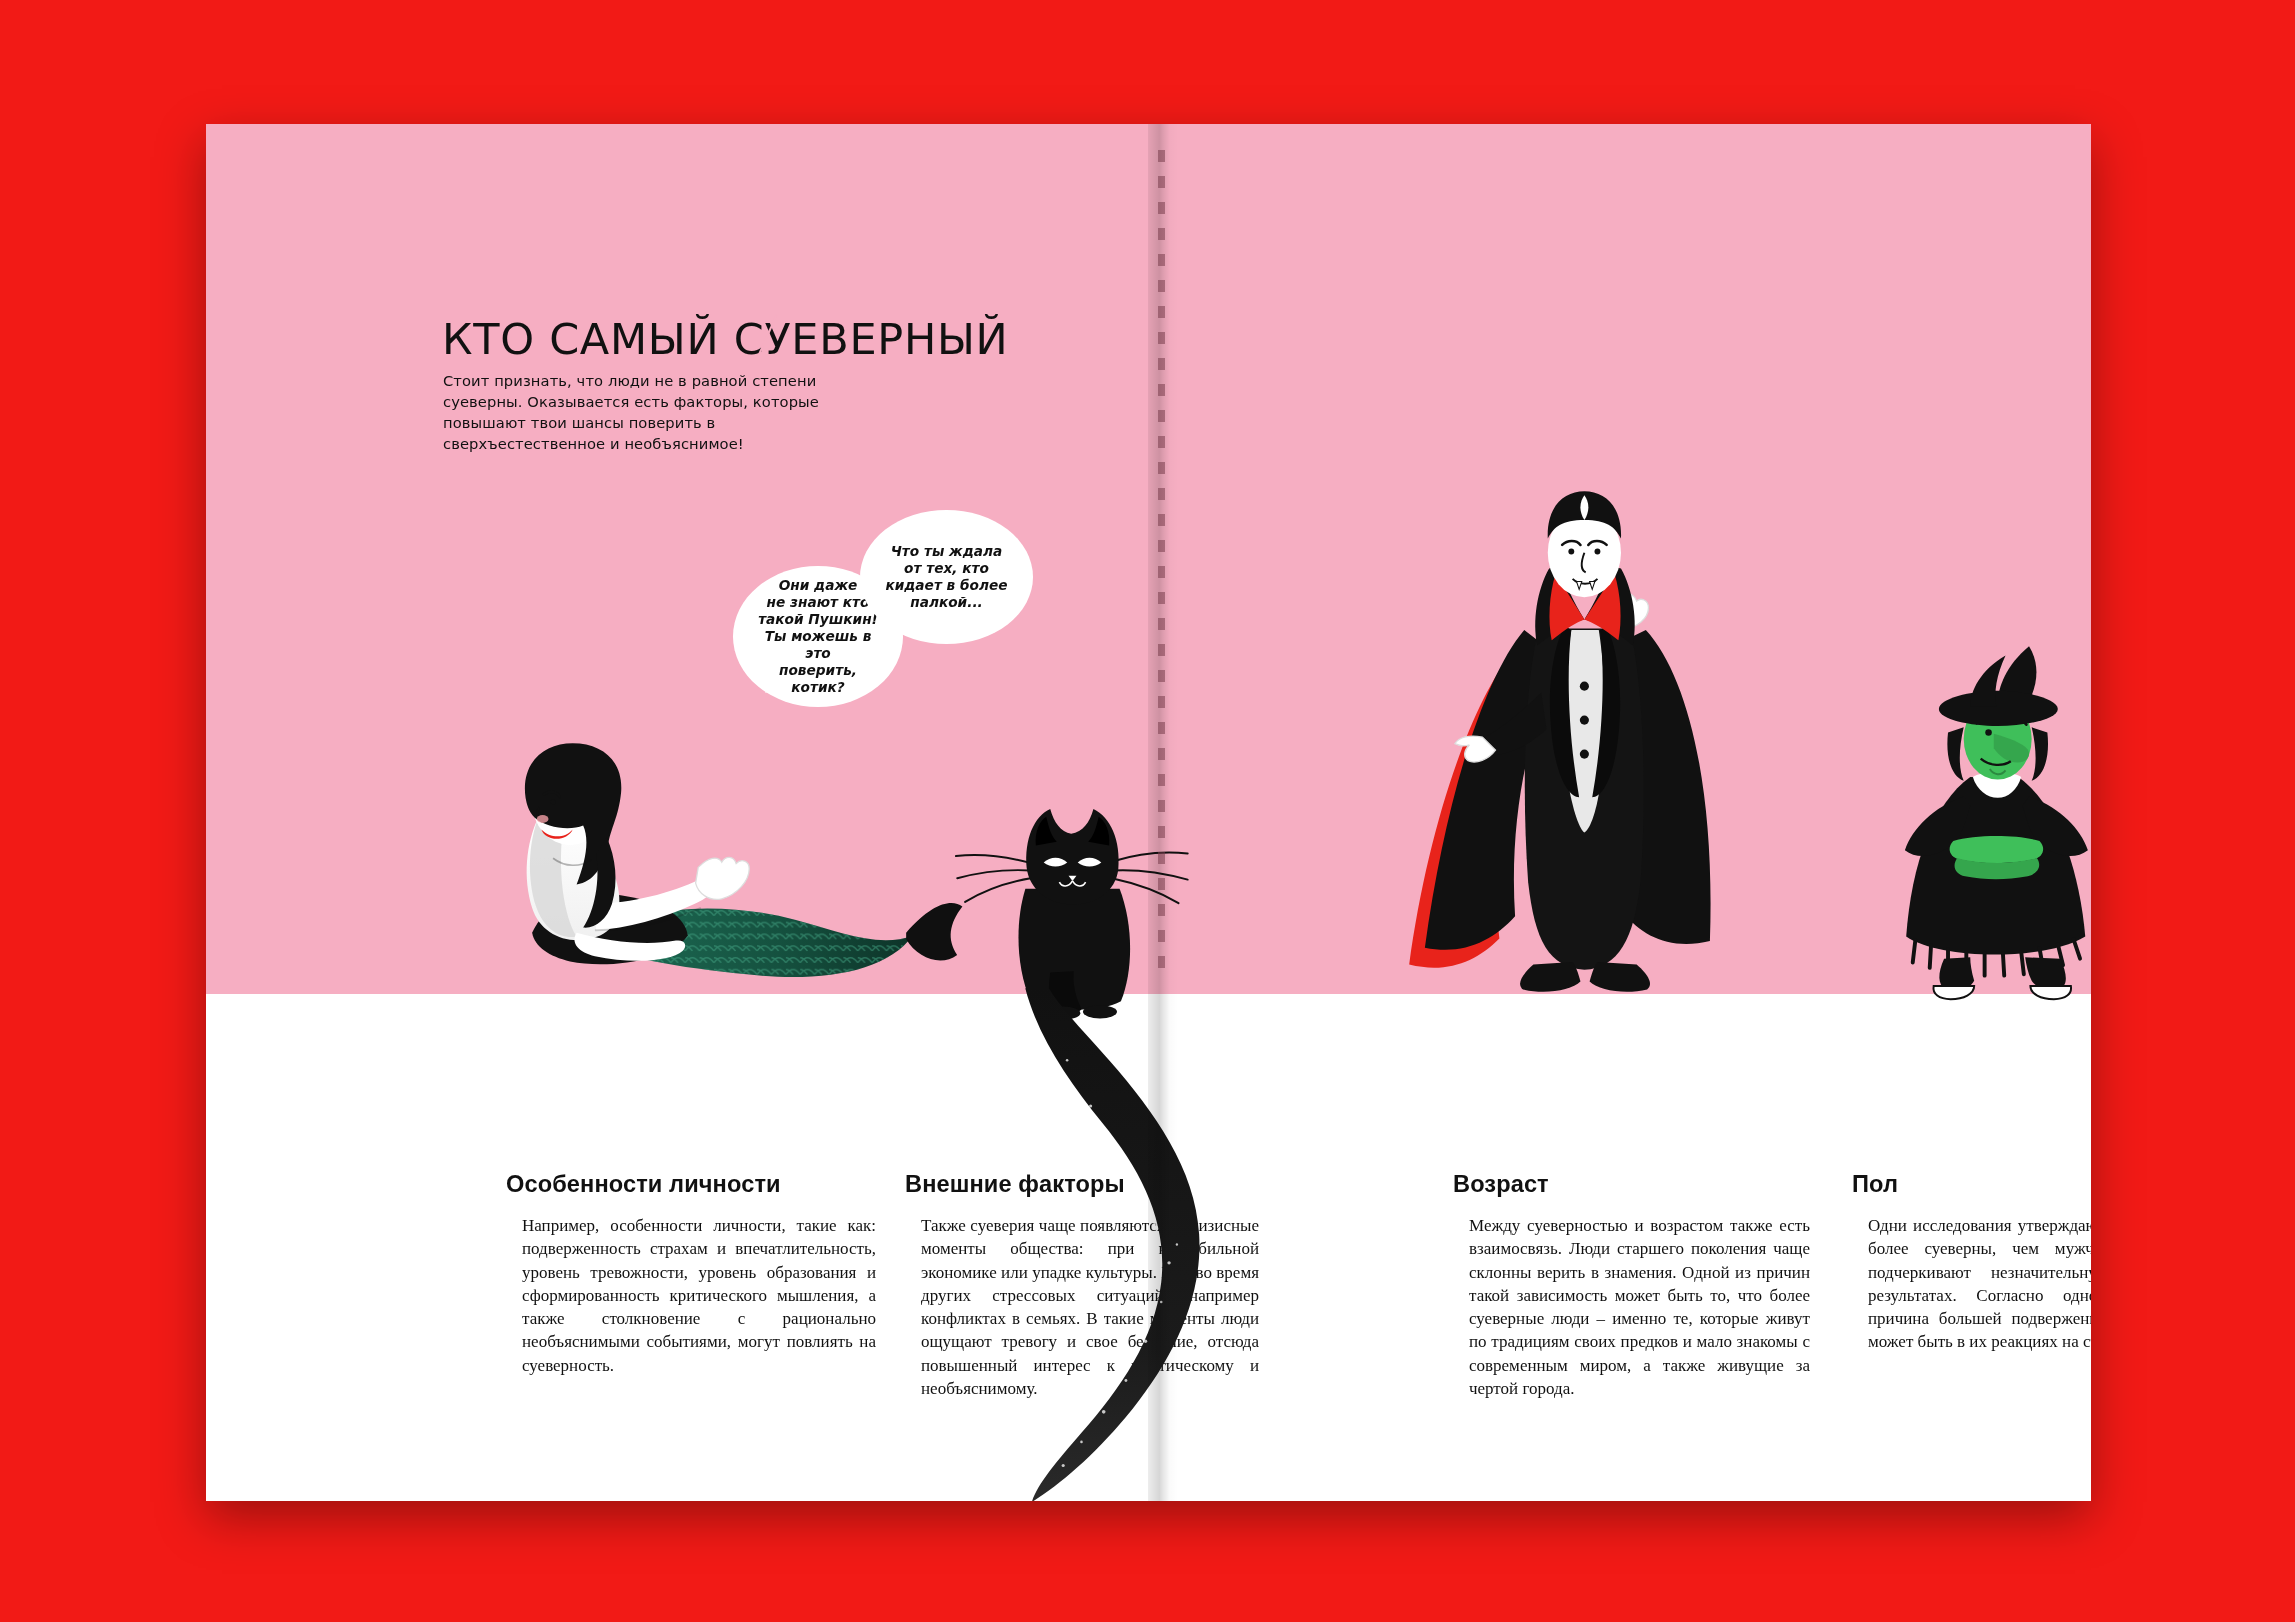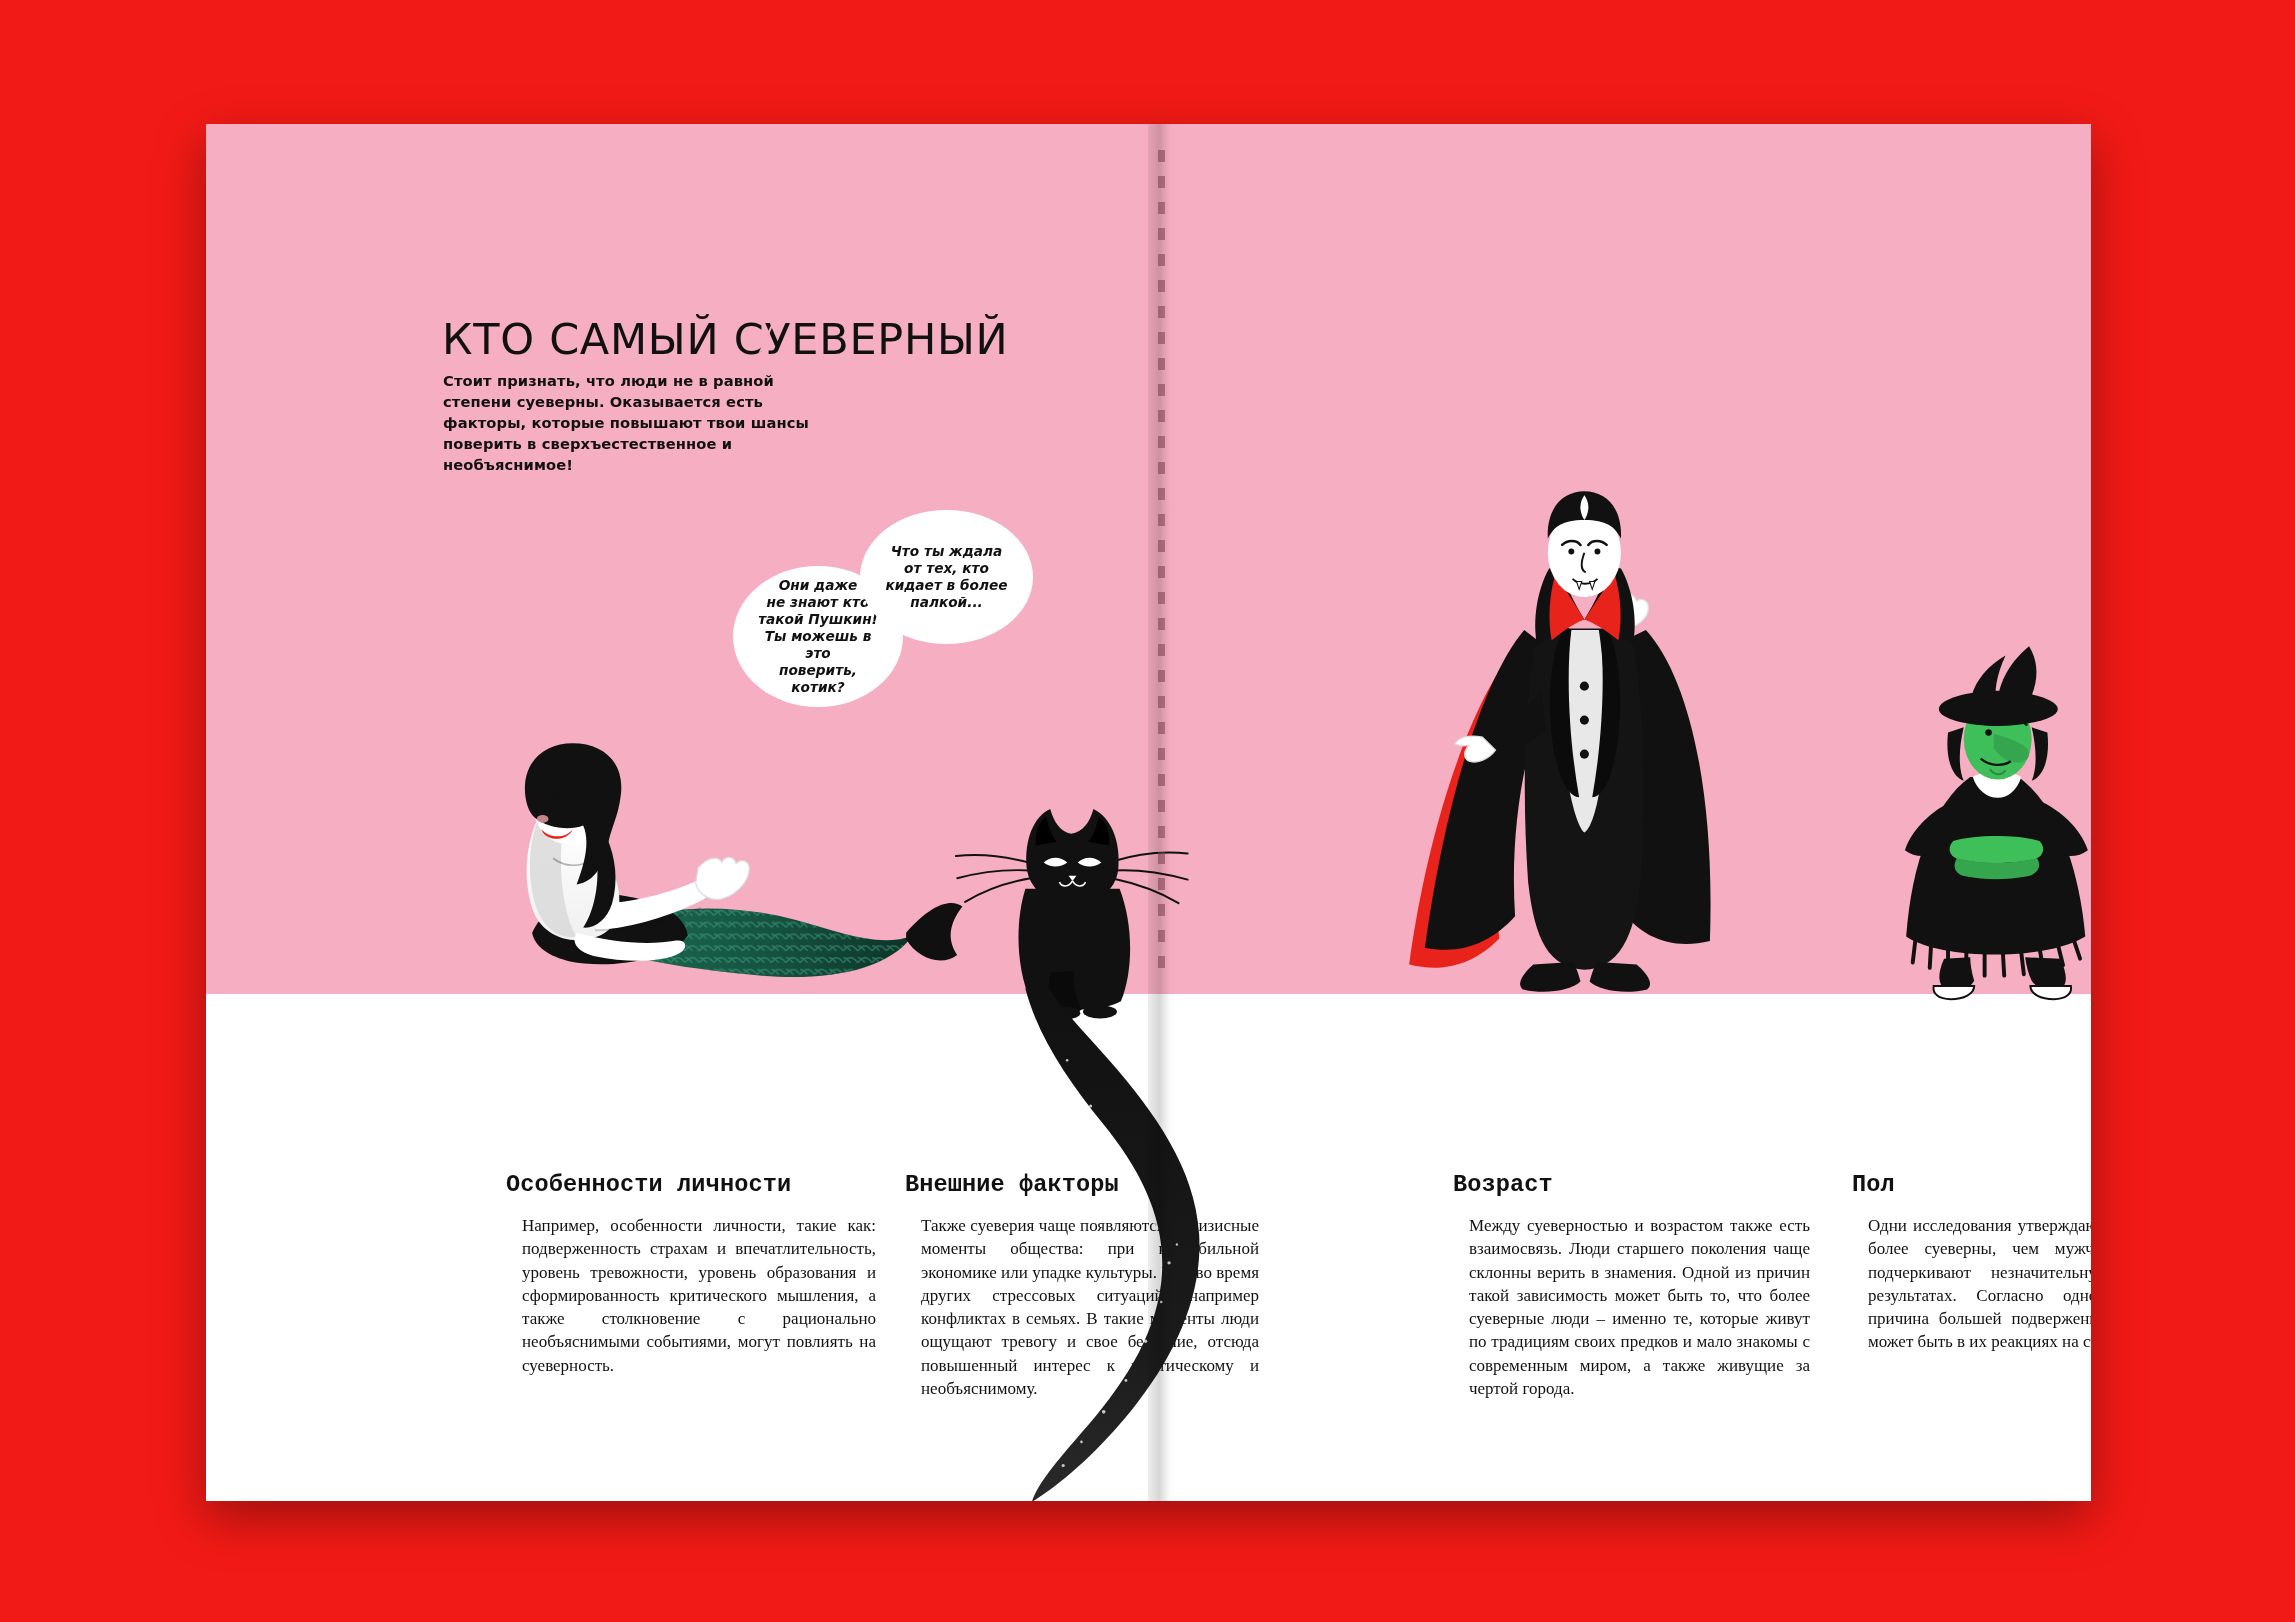--- a/index.html
+++ b/index.html
@@ -96,21 +96,21 @@
     transform: rotate(24deg);
     transform-origin: center;
   }
 
   .deck {
     position: absolute;
     left: 237px;
     top: 247px;
     width: 393px;
     font-family: "DejaVu Sans", sans-serif;
-    font-weight: bold;
+    font-weight: normal;
     font-size: 14.7px;
     line-height: 1.42;
     color: #111;
     letter-spacing: 0.1px;
   }
 
   
   .balloon {
     position: absolute;
     background: #ffffff;
@@ -175,21 +175,21 @@
 
   
   .col {
     position: absolute;
     top: 1047px;
     font-family: "Liberation Serif", serif;
     color: #111;
   }
   .col h2 {
     margin: 0 0 15.7px 0;
-    font-family: Liberation Mono, monospace;
+    font-family: Liberation Sans, sans-serif;
     font-weight: bold;
     font-size: 23.6px;
     letter-spacing: 0.1px;
   }
   .col p {
     margin: 16px;
     font-size: 17px;
     line-height: 1.37;
     text-align: justify;
     hyphens: manual;

